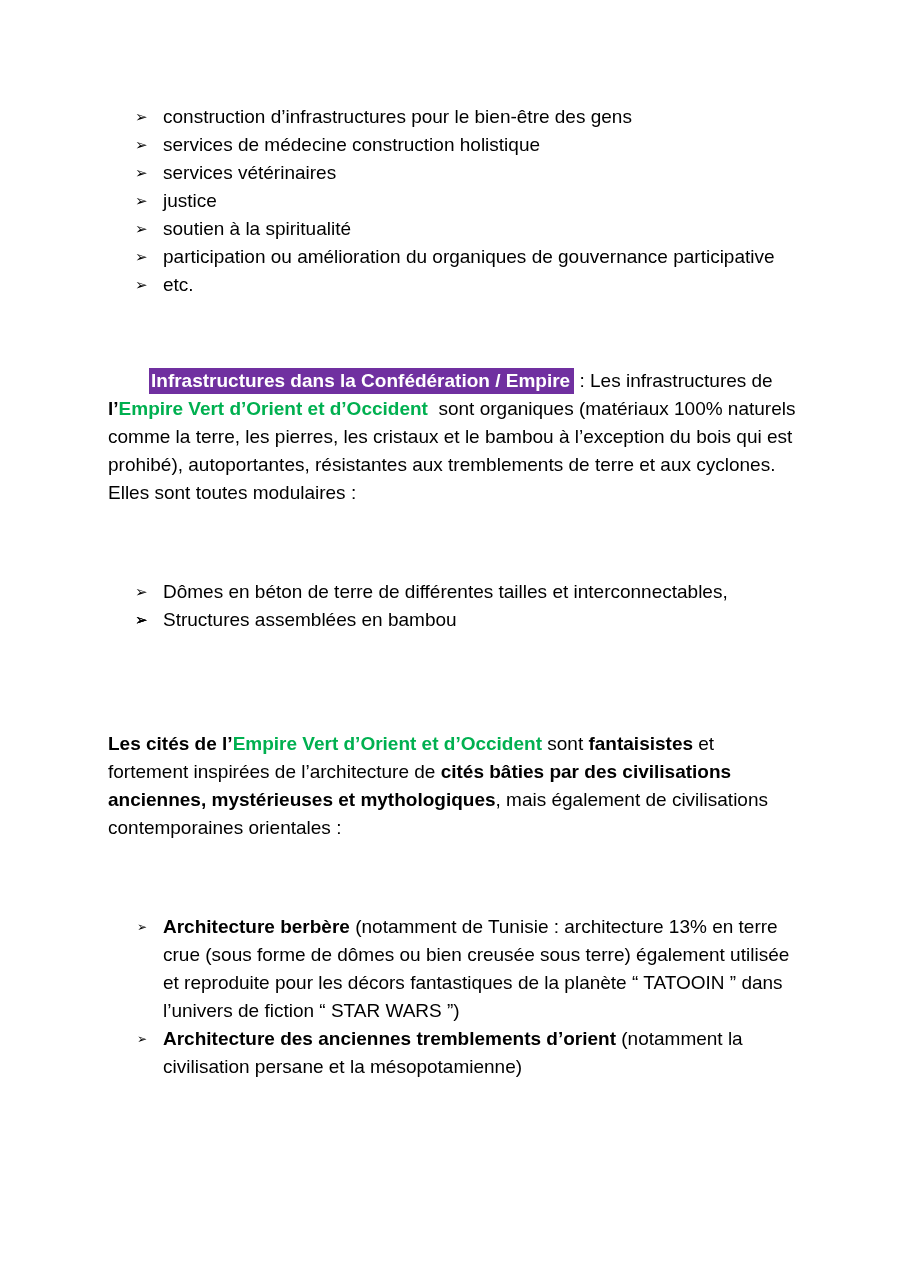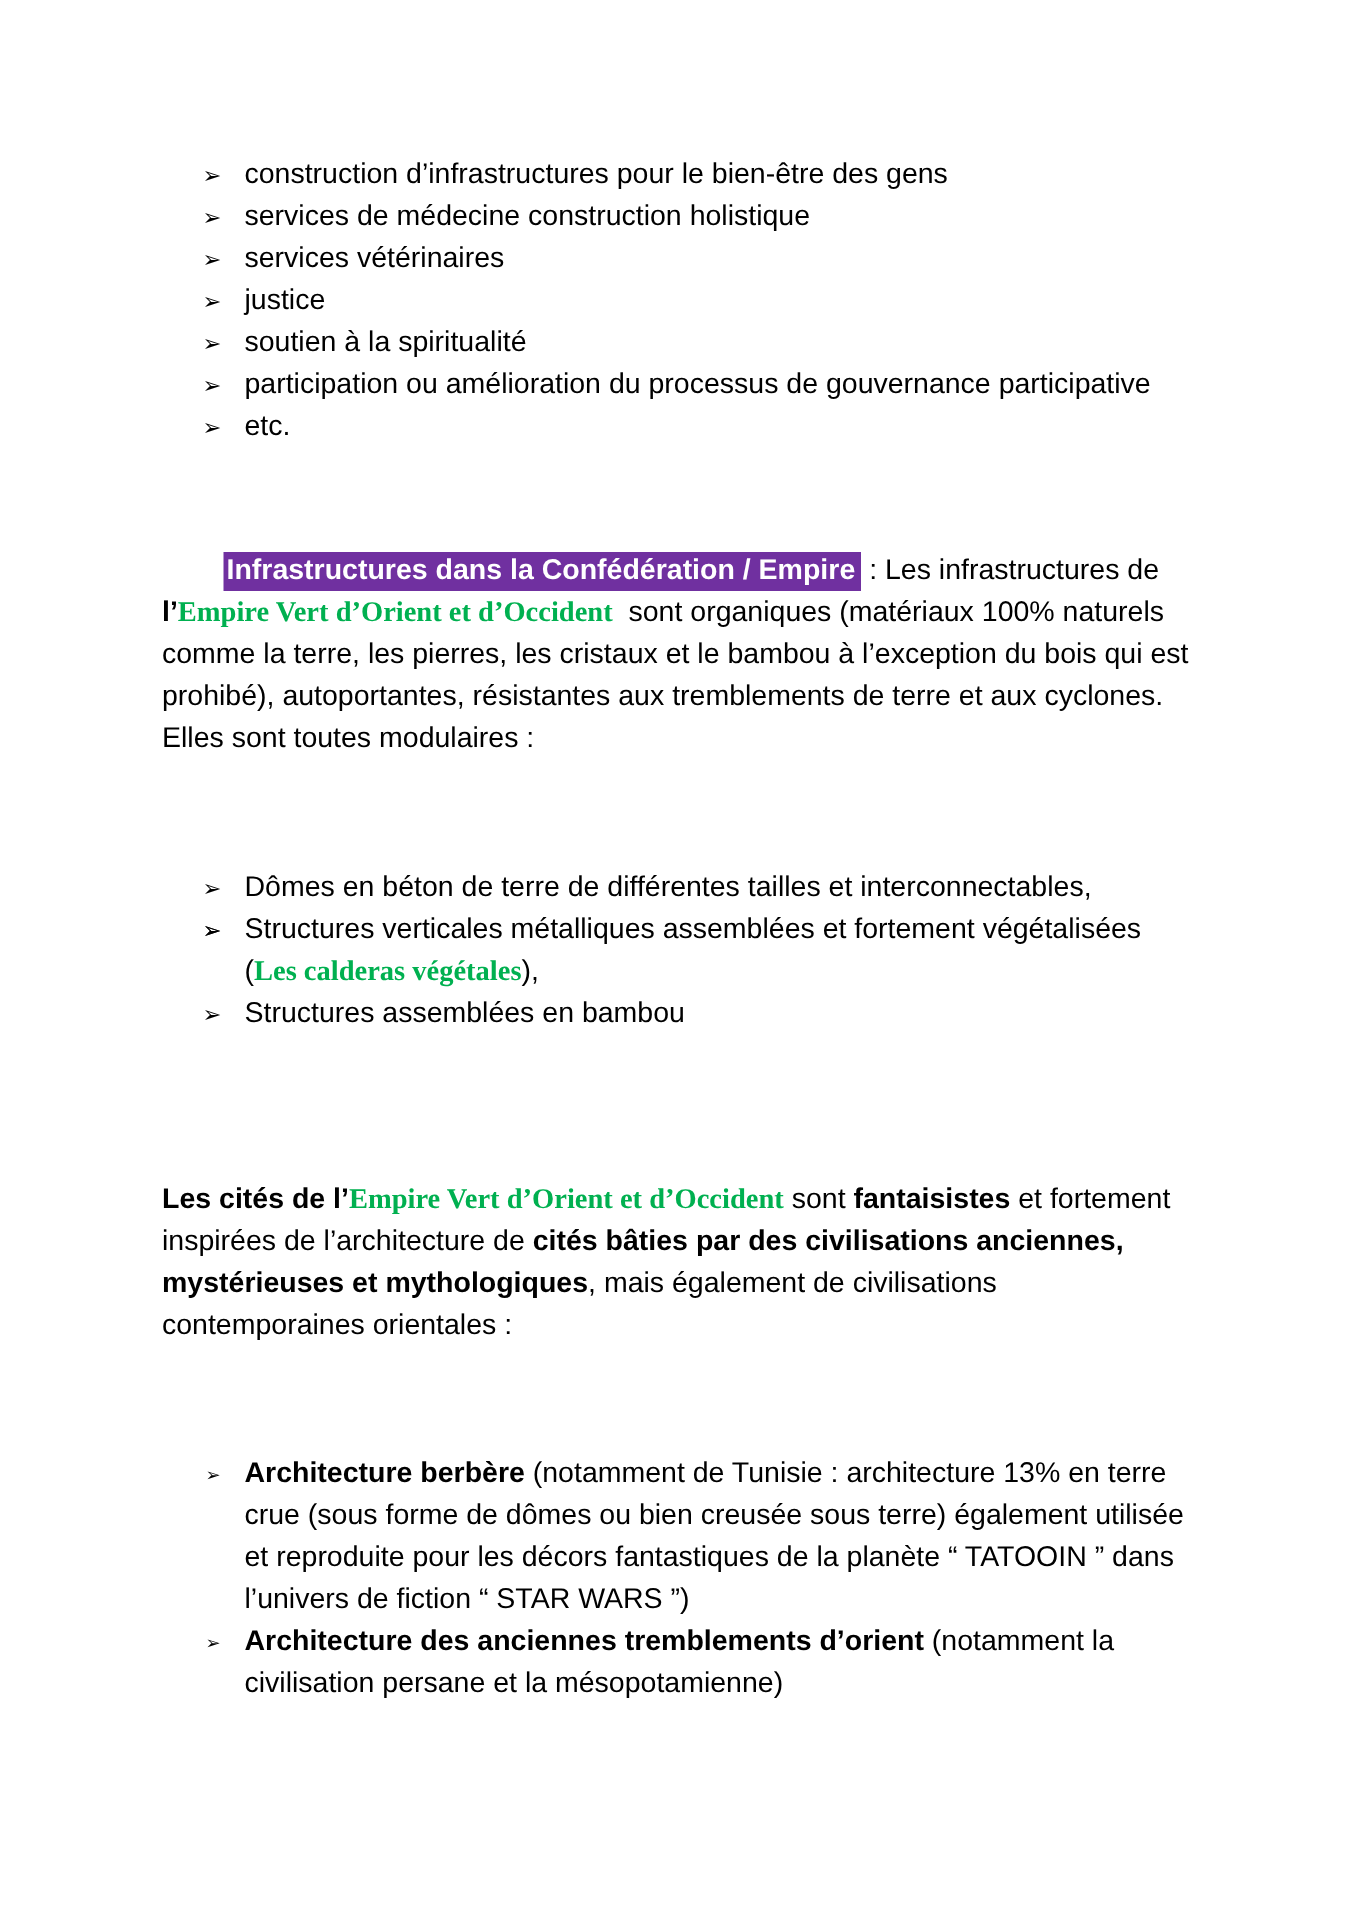--- a/index.html
+++ b/index.html
@@ -26,21 +26,21 @@
   .arrow-list li { position: relative; padding-left: 55px; }
   .bullet {
     position: absolute; left: 27px; top: 0;
     font-size: 15px; line-height: 28px;
     font-family: "DejaVu Sans", sans-serif;
     color: var(--text, #000000);
   }
   .arrow-list.small-bullets .bullet { font-size: 12px; left: 29px; }
   .para, .li-text { white-space: pre-wrap; }
   .bold { font-weight: bold; }
-  .green { color: var(--accent-green, #00b050); font-weight: bold; font-family: Liberation Serif, serif; }
+  .green { color: var(--accent-green, #00b050); font-weight: bold; }
   .hl {
     background: var(--highlight-bg, #7030a0);
     color: var(--highlight-text, #ffffff);
     font-weight: bold;
     padding: 2px 4px 3px 2px;
     margin-left: 41px;
   }
   .para-infra { margin-top: 68px; }
   .list-structures { margin-top: 71px; }
   .para-cities { margin-top: 96px; }
@@ -51,30 +51,30 @@
 
 <div class="page">
   <div class="content">
 
     <ul class="arrow-list list-services">
       <li><span class="bullet">➢</span><span class="li-text">construction d’infrastructures pour le bien-être des gens</span></li>
       <li><span class="bullet">➢</span><span class="li-text">services de médecine construction holistique</span></li>
       <li><span class="bullet">➢</span><span class="li-text">services vétérinaires</span></li>
       <li><span class="bullet">➢</span><span class="li-text">justice</span></li>
       <li><span class="bullet">➢</span><span class="li-text">soutien à la spiritualité</span></li>
-      <li><span class="bullet">➢</span><span class="li-text">participation ou amélioration du processus de gouvernance participative</span></li>
+      <li><span class="bullet">➢</span><span class="li-text">participation ou amélioration du organiques de gouvernance participative</span></li>
       <li><span class="bullet">➢</span><span class="li-text">etc.</span></li>
     </ul>
 
     <p class="para para-infra"><span class="hl">Infrastructures dans la Confédération / Empire</span><span> : Les infrastructures de </span><span class="bold">l’</span><span class="green">Empire Vert d’Orient et d’Occident</span><span>  sont organiques (matériaux 100% naturels comme la terre, les pierres, les cristaux et le bambou à l’exception du bois qui est prohibé), autoportantes, résistantes aux tremblements de terre et aux cyclones. Elles sont toutes modulaires :</span></p>
 
     <ul class="arrow-list list-structures">
       <li><span class="bullet">➢</span><span class="li-text">Dômes en béton de terre de différentes tailles et interconnectables,</span></li>
       <li><span class="bullet">➢</span></li>
-      <li><span class="bullet">➢</span><span class="li-text"><span>Structures verticales métalliques assemblées et fortement végétalisées (</span><span class="green">Les calderas végétales</span><span>),</span></span></li>
+      <li><span class="bullet">➢</span></li>
       <li><span class="bullet">➢</span><span class="li-text">Structures assemblées en bambou</span></li>
     </ul>
 
     <p class="para para-cities"><span class="bold">Les cités de l’</span><span class="green">Empire Vert d’Orient et d’Occident</span><span> sont </span><span class="bold">fantaisistes</span><span> et fortement inspirées de l’architecture de </span><span class="bold">cités bâties par des civilisations anciennes, mystérieuses et mythologiques</span><span>, mais également de civilisations contemporaines orientales :</span></p>
 
     <ul class="arrow-list small-bullets list-architecture">
       <li><span class="bullet">➢</span><span class="li-text"><span class="bold">Architecture berbère</span><span> (notamment de Tunisie : architecture 13% en terre crue (sous forme de dômes ou bien creusée sous terre) également utilisée et reproduite pour les décors fantastiques de la planète “ TATOOIN ” dans l’univers de fiction “ STAR WARS ”)</span></span></li>
       <li><span class="bullet">➢</span><span class="li-text"><span class="bold">Architecture des anciennes tremblements d’orient</span><span> (notamment la civilisation persane et la mésopotamienne)</span></span></li>
     </ul>
 

